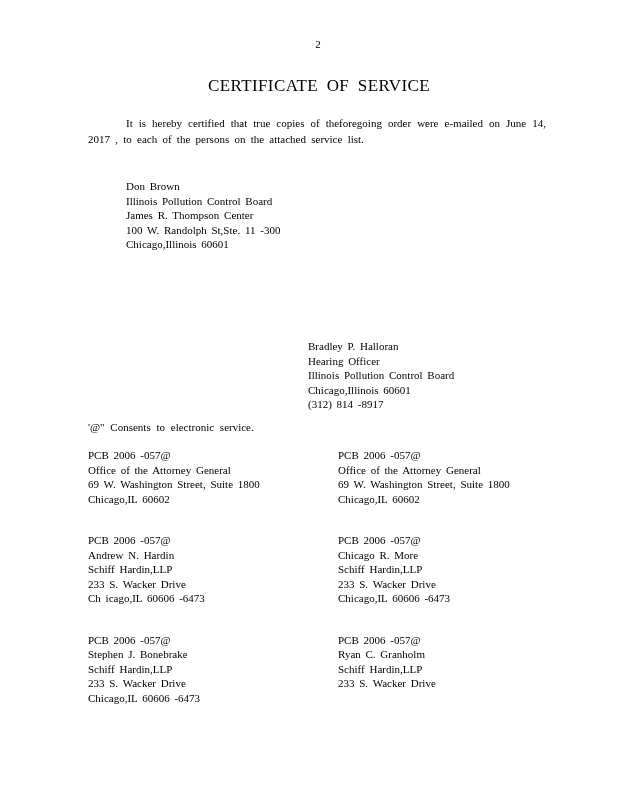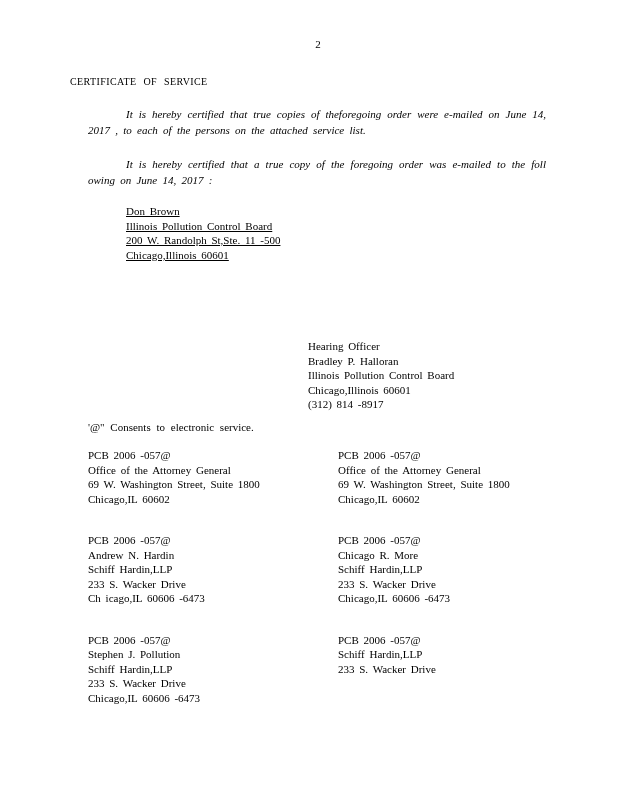--- a/index.html
+++ b/index.html
@@ -23,49 +23,48 @@
     padding: 30px 50px 0 88px;
   }
   .page-number {
     text-align: center;
     font-size: 11px;
     margin-left: -20px;
     margin-top: 8px;
     letter-spacing: 0.2px;
   }
   .doc-title {
-    font-size: 10px;
+    text-align: center;
+    font-size: 17px;
     margin-top: 26px;
     margin-left: -18px;
     letter-spacing: 0.4px;
     word-spacing: 4px;
   }
   .para {
     font-size: 11px;
     line-height: 15.5px;
     text-align: justify;
     word-spacing: 2.5px;
     margin-top: 20px;
     margin-right: 22px;
-    font-style: italic;
   }
   .para .indent {
     display: inline-block;
     width: 38px;
   }
   .para2 {
     margin-top: 19px;
   }
   .address-block {
     font-size: 11px;
     line-height: 14.5px;
-    margin-top: 16px;
+    margin-top: 32px;
     margin-left: 38px;
     word-spacing: 2px;
-    text-decoration: underline;
   }
   .hearing-block {
     position: absolute;
     left: 308px;
     top: 339px;
     font-size: 11px;
     line-height: 14.5px;
     word-spacing: 2px;
   }
   .consent-note {
@@ -101,32 +100,32 @@
 <body>
 
 <div class="page">
 
   <div class="page-number">2</div>
 
   <div class="doc-title">CERTIFICATE      OF  SERVICE</div>
 
   <div class="para"><span class="indent"></span><span>It is hereby certified  that true copies of theforegoing    order  were   e-mailed  on June  14, 2017 , to each  of the persons   on the attached   service  list.</span></div>
 
-  <div class="para para2"><span class="indent"></span><span>It is hereby  certified  that a true copy  of the foregoing   order  was  e-mailed  to  the foll owing  on June  14, 2017 :</span></div>
 
   <div class="address-block">
     <div class="nowrap">Don  Brown</div>
     <div class="nowrap">Illinois  Pollution  Control   Board</div>
-    <div class="nowrap">200  W. Randolph   St,Ste.   11 -500</div>
+    <div class="nowrap">James  R.  Thompson   Center</div>
+    <div class="nowrap">100  W. Randolph   St,Ste.   11 -300</div>
     <div class="nowrap">Chicago,Illinois     60601</div>
   </div>
 
   <div class="hearing-block">
+    <div class="nowrap">Bradley   P.  Halloran</div>
     <div class="nowrap">Hearing    Officer</div>
-    <div class="nowrap">Bradley   P.  Halloran</div>
     <div class="nowrap">Illinois  Pollution   Control   Board</div>
     <div class="nowrap">Chicago,Illinois     60601</div>
     <div class="nowrap">(312)  814 -8917</div>
   </div>
 
   <div class="consent-note">'@" Consents    to electronic   service.</div>
 
   <div class="grid">
 
     <div class="grid-row">
@@ -157,27 +156,28 @@
         <div class="nowrap">Chicago   R. More</div>
         <div class="nowrap">Schiff   Hardin,LLP</div>
         <div class="nowrap">233  S. Wacker   Drive</div>
         <div class="nowrap">Chicago,IL    60606  -6473</div>
       </div>
     </div>
 
     <div class="grid-row">
       <div class="grid-cell">
         <div class="nowrap">PCB   2006 -057@</div>
-        <div class="nowrap">Stephen    J.  Pollution</div>
+        <div class="nowrap">Stephen    J.  Bonebrake</div>
         <div class="nowrap">Schiff   Hardin,LLP</div>
         <div class="nowrap">233  S. Wacker   Drive</div>
         <div class="nowrap">Chicago,IL    60606  -6473</div>
       </div>
       <div class="grid-cell right">
         <div class="nowrap">PCB   2006 -057@</div>
+        <div class="nowrap">Ryan   C.  Granholm</div>
         <div class="nowrap">Schiff   Hardin,LLP</div>
         <div class="nowrap">233  S. Wacker   Drive</div>
       </div>
     </div>
 
   </div>
 
 </div>
 
 </body></html>

